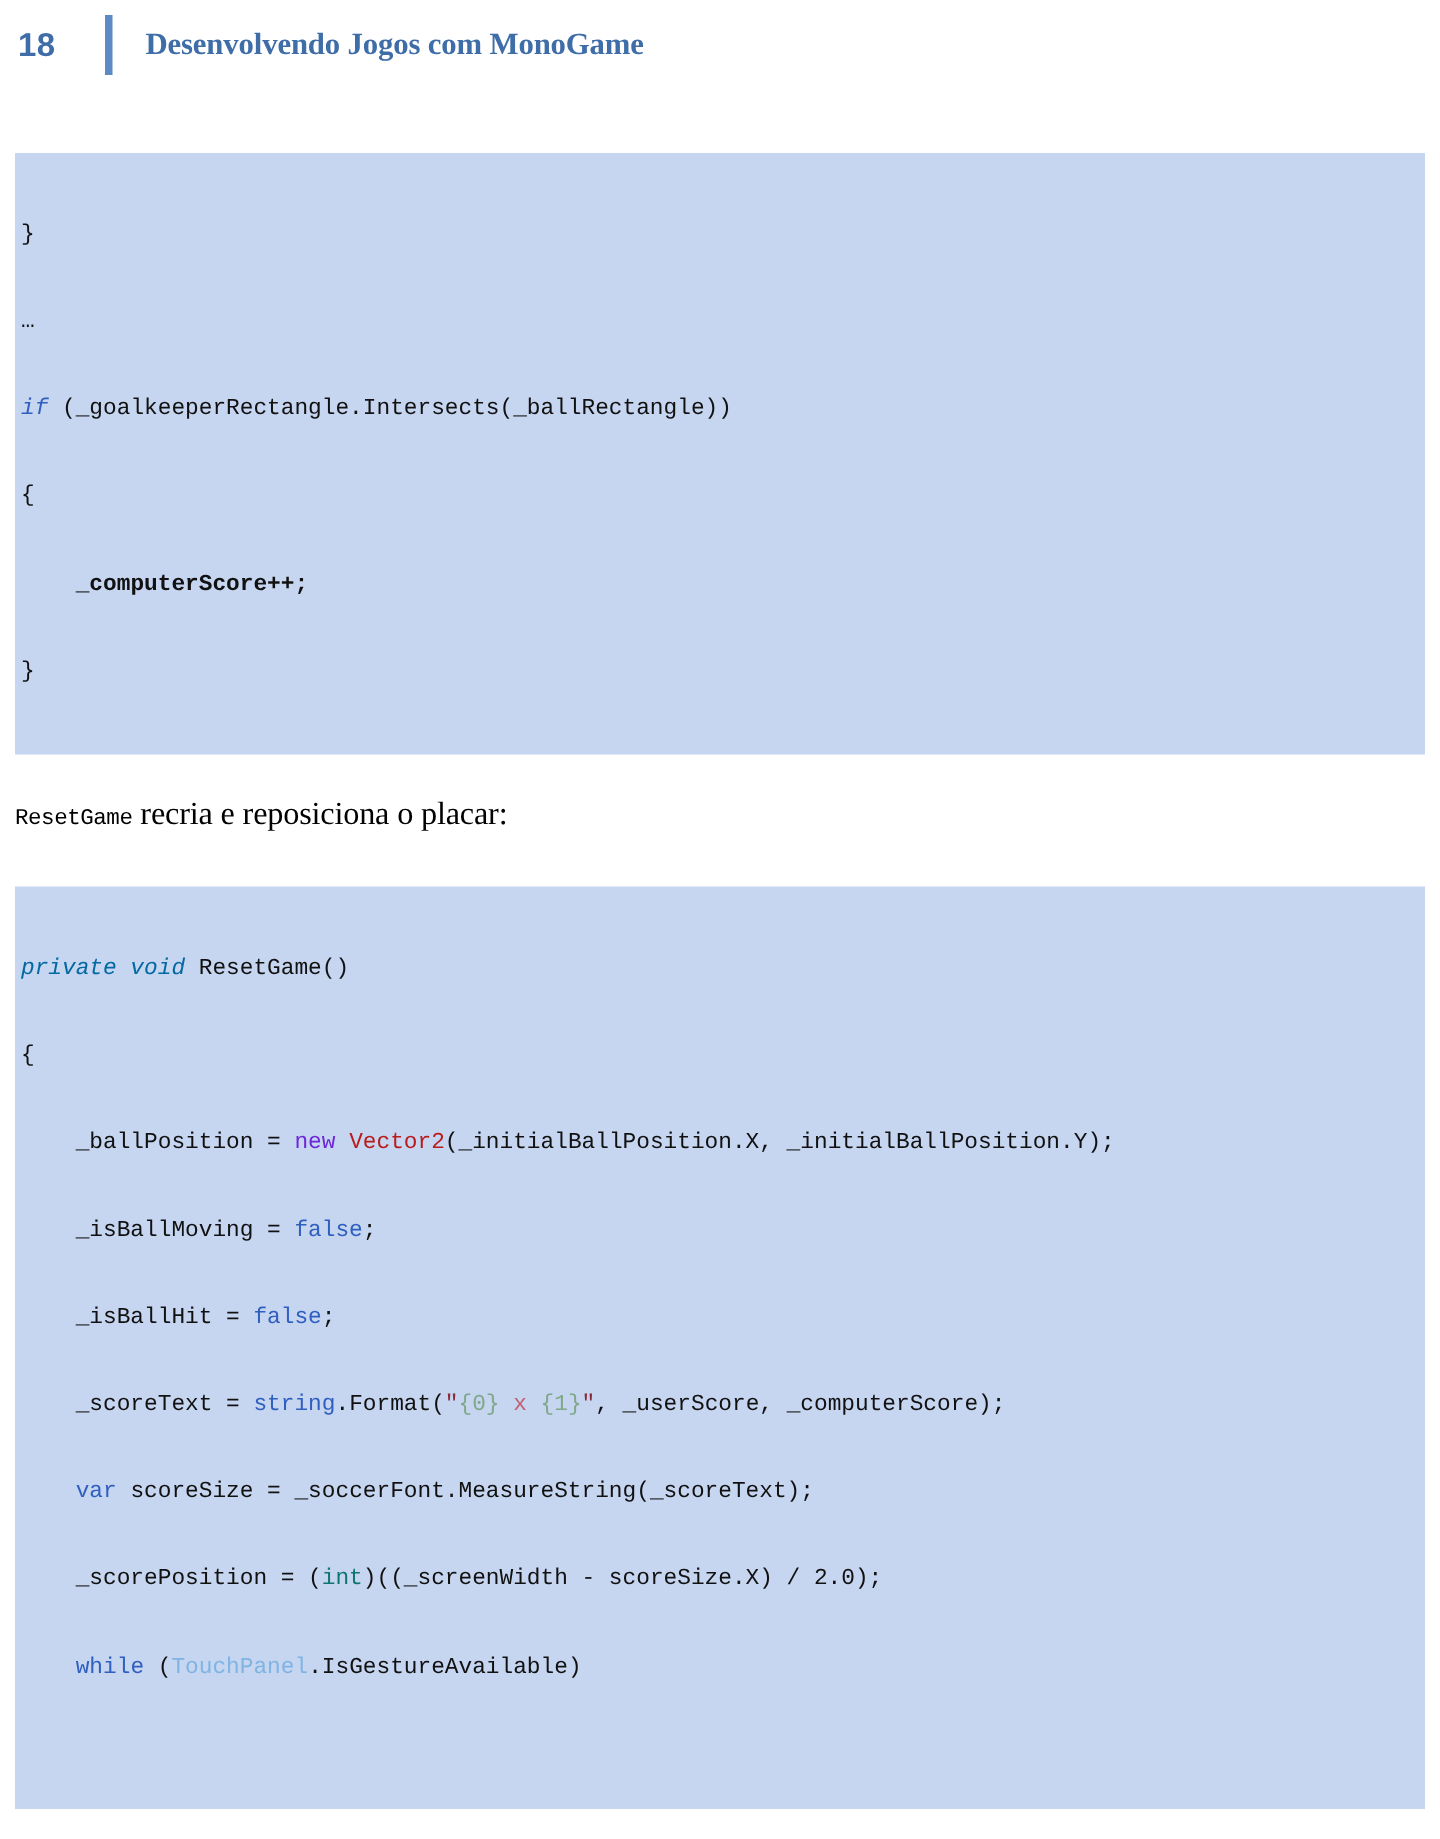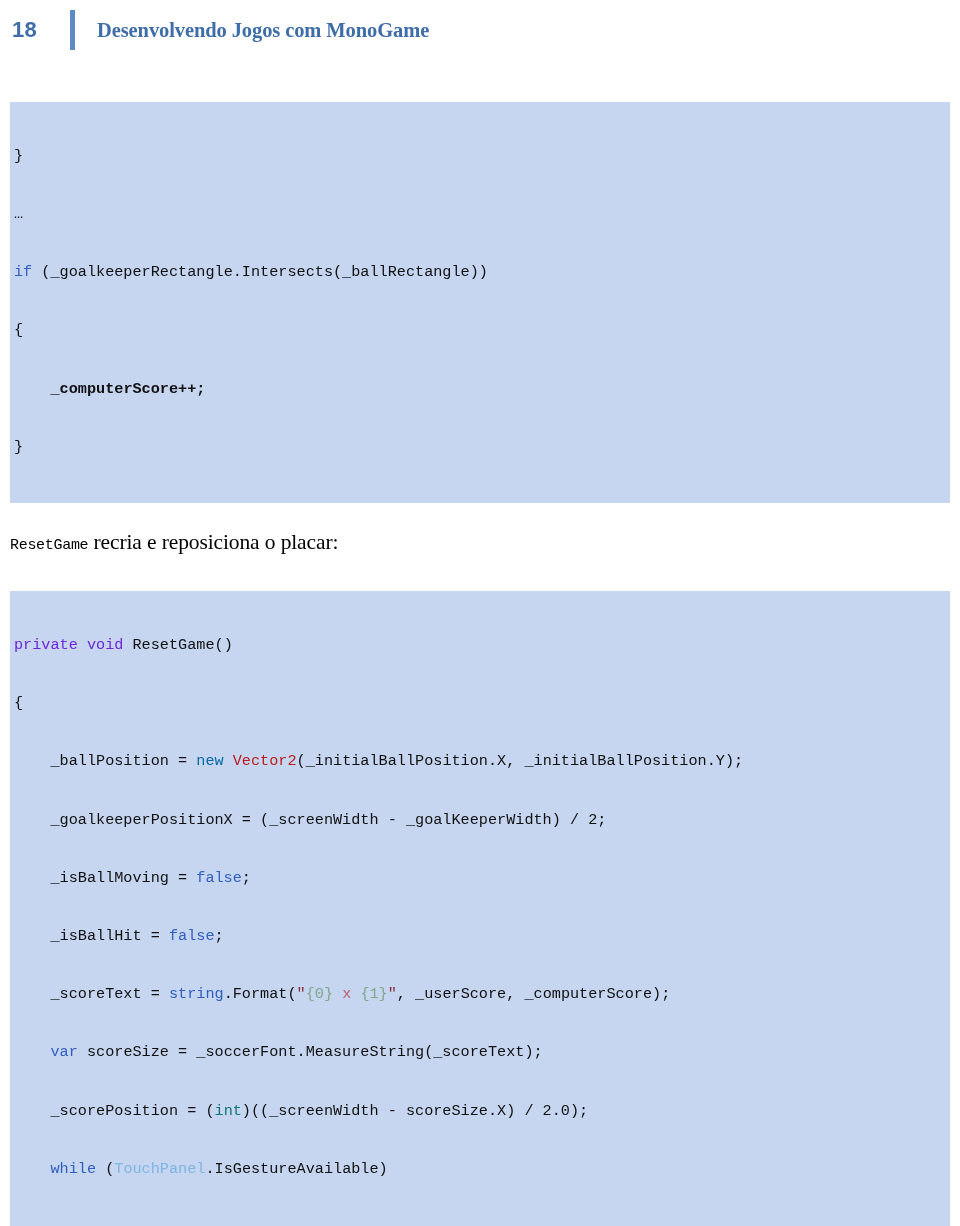--- a/index.html
+++ b/index.html
@@ -103,37 +103,36 @@
     <span class="header-pageno" style="color: rgb(62, 109, 168);">18</span>
     <span class="header-rule" style="background: rgb(91, 138, 196);"></span>
     <span class="header-title" style="color: rgb(62, 109, 168);">Desenvolvendo Jogos com MonoGame</span>
   </div>
 
   <div class="sp-a"></div>
 
   <div class="code" style="background: rgb(198, 213, 240);">
     <span class="ln">}</span>
     <span class="ln ell">…</span>
-    <span class="ln"><span class="kw" style="color: rgb(47, 95, 191);">if</span> (_goalkeeperRectangle.Intersects(_ballRectangle))</span>
+    <span class="ln"><span class="kw" style="color: rgb(47, 95, 191); font-style: italic;">if</span> (_goalkeeperRectangle.Intersects(_ballRectangle))</span>
     <span class="ln">{</span>
     <span class="ln">    <span class="bold">_computerScore++;</span></span>
     <span class="ln">}</span>
   </div>
 
   <div class="sp-c"></div>
 
   <p class="body"><code class="inline">ResetGame</code><span> recria e reposiciona o placar:</span></p>
 
   <div class="sp-e"></div>
 
   <div class="code" style="background: rgb(198, 213, 240);">
-    <span class="ln"><span class="kw" style="color: #6d28d9;">private void</span> ResetGame()</span>
+    <span class="ln"><span class="kw" style="color: #0369a1; font-style: italic;">private void</span> ResetGame()</span>
     <span class="ln">{</span>
-    <span class="ln">    _ballPosition = <span class="kw" style="color: #0369a1;">new</span> <span class="typ" style="color: #b91c1c;">Vector2</span>(_initialBallPosition.X, _initialBallPosition.Y);</span>
-    <span class="ln">    _goalkeeperPositionX = (_screenWidth - _goalKeeperWidth) / 2;</span>
+    <span class="ln">    _ballPosition = <span class="kw" style="color: #6d28d9;">new</span> <span class="typ" style="color: #b91c1c;">Vector2</span>(_initialBallPosition.X, _initialBallPosition.Y);</span>
     <span class="ln">    _isBallMoving = <span class="kw" style="color: rgb(47, 95, 191);">false</span>;</span>
     <span class="ln">    _isBallHit = <span class="kw" style="color: rgb(47, 95, 191);">false</span>;</span>
     <span class="ln">    _scoreText = <span class="kw" style="color: rgb(47, 95, 191);">string</span>.Format(<span class="str" style="color: rgb(139, 43, 58);">"</span><span class="strf">{0}</span><span class="strx"> x </span><span class="strf">{1}</span><span class="str" style="color: rgb(139, 43, 58);">"</span>, _userScore, _computerScore);</span>
     <span class="ln">    <span class="kw" style="color: rgb(47, 95, 191); text-align: right;">var</span> scoreSize = _soccerFont.MeasureString(_scoreText);</span>
     <span class="ln">    _scorePosition = (<span class="kw" style="color: #0f766e;">int</span>)((_screenWidth - scoreSize.X) / 2.0);</span>
     <span class="ln">    <span class="kw" style="color: rgb(47, 95, 191);">while</span> (<span class="typ" style="color: rgb(127, 180, 227);">TouchPanel</span>.IsGestureAvailable)</span>
     
     
   </div>
 

